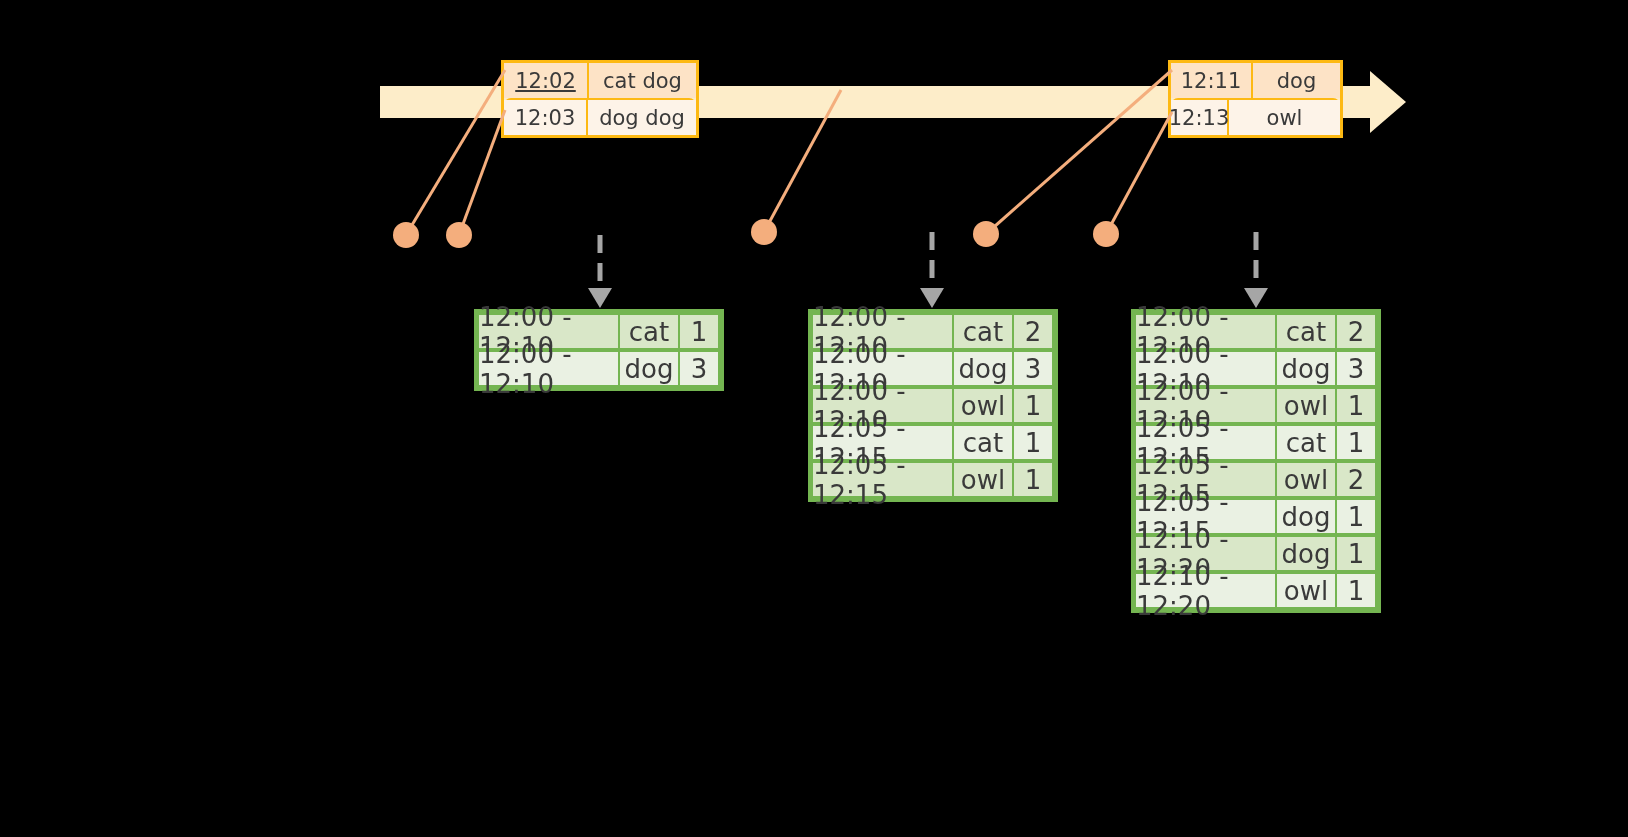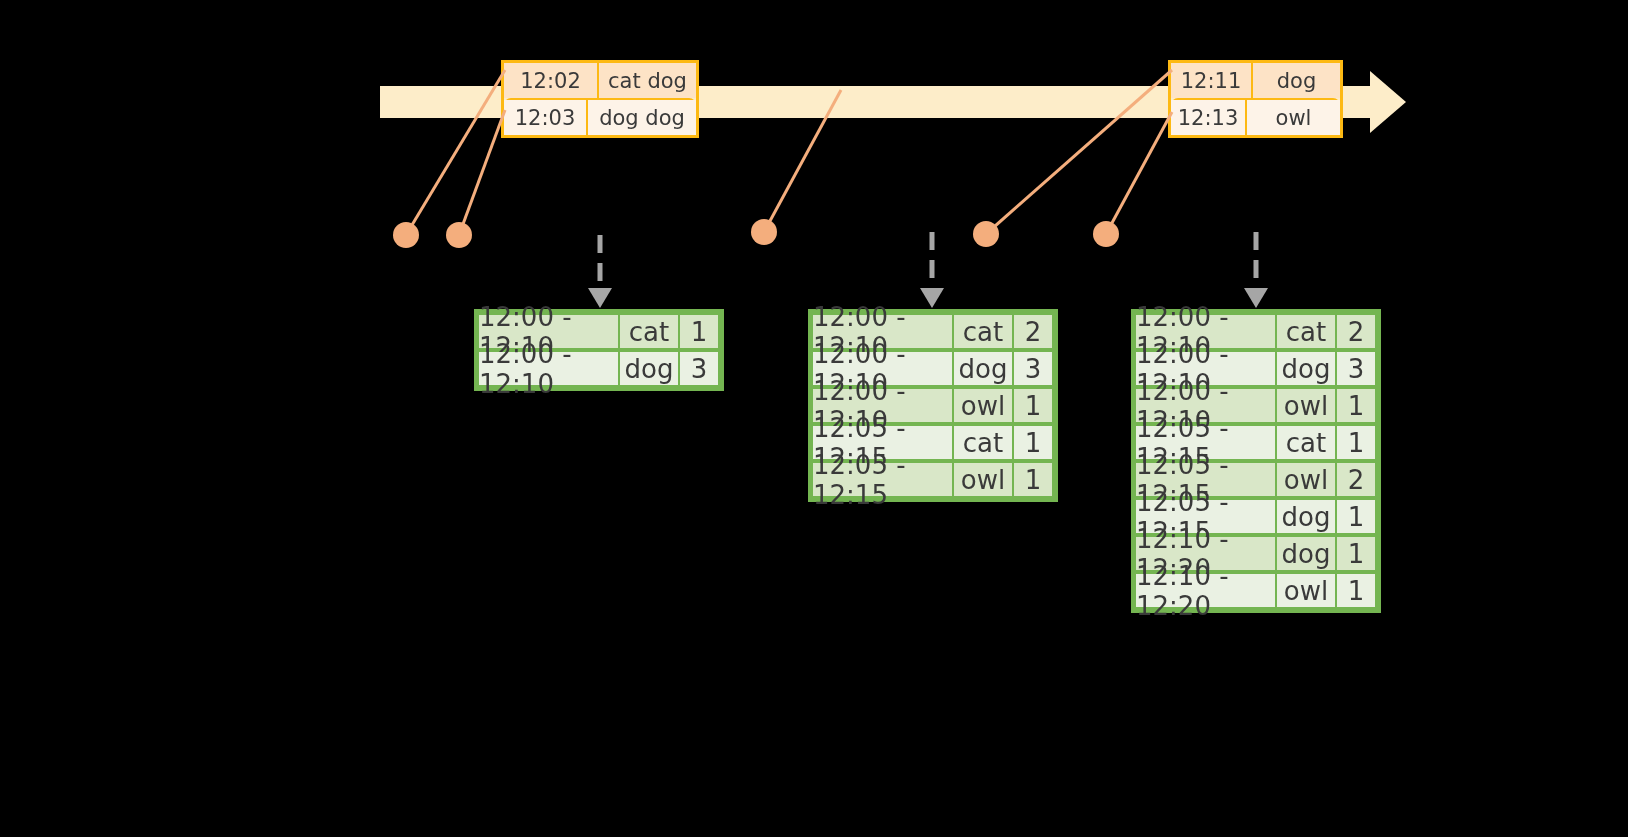--- a/index.html
+++ b/index.html
@@ -43,37 +43,37 @@
 </head>
 <body>
 
 <div id="stage">
 
   <div class="abs tl-bar" style="left:380px;top:86px;width:992px;height:32px;"></div>
   <div class="abs tl-head" style="left:1370px;top:71px;"></div>
 
   <div class="abs evt" style="left:501px;top:60px;width:198px;height:78px;">
     <div class="evt-row dark">
-      <div class="evt-cell t" style="width:95px;">12:02</div>
+      <div class="evt-cell t" style="width:85px;text-decoration:underline;">12:02</div>
       <div class="evt-cell" style="flex:1;">cat dog</div>
     </div>
     <div class="evt-row light">
       <div class="evt-cell t" style="width:84px;">12:03</div>
       <div class="evt-cell" style="flex:1;">dog dog</div>
     </div>
   </div>
 
 
   <div class="abs evt" style="left:1168px;top:60px;width:175px;height:78px;">
     <div class="evt-row dark">
       <div class="evt-cell t" style="width:82px;">12:11</div>
       <div class="evt-cell" style="flex:1;">dog</div>
     </div>
     <div class="evt-row light">
-      <div class="evt-cell t" style="width:76px;">12:13</div>
+      <div class="evt-cell t" style="width:58px;">12:13</div>
       <div class="evt-cell" style="flex:1;">owl</div>
     </div>
   </div>
 
   <svg class="overlay">
 
     <line x1="406" y1="235" x2="505" y2="70" stroke="#f4ae7d" stroke-width="3"></line>
     <line x1="459" y1="235" x2="505" y2="110" stroke="#f4ae7d" stroke-width="3"></line>
     <line x1="764" y1="232" x2="841" y2="90" stroke="#f4ae7d" stroke-width="3"></line>
     <line x1="986" y1="234" x2="1172" y2="70" stroke="#f4ae7d" stroke-width="3"></line>

